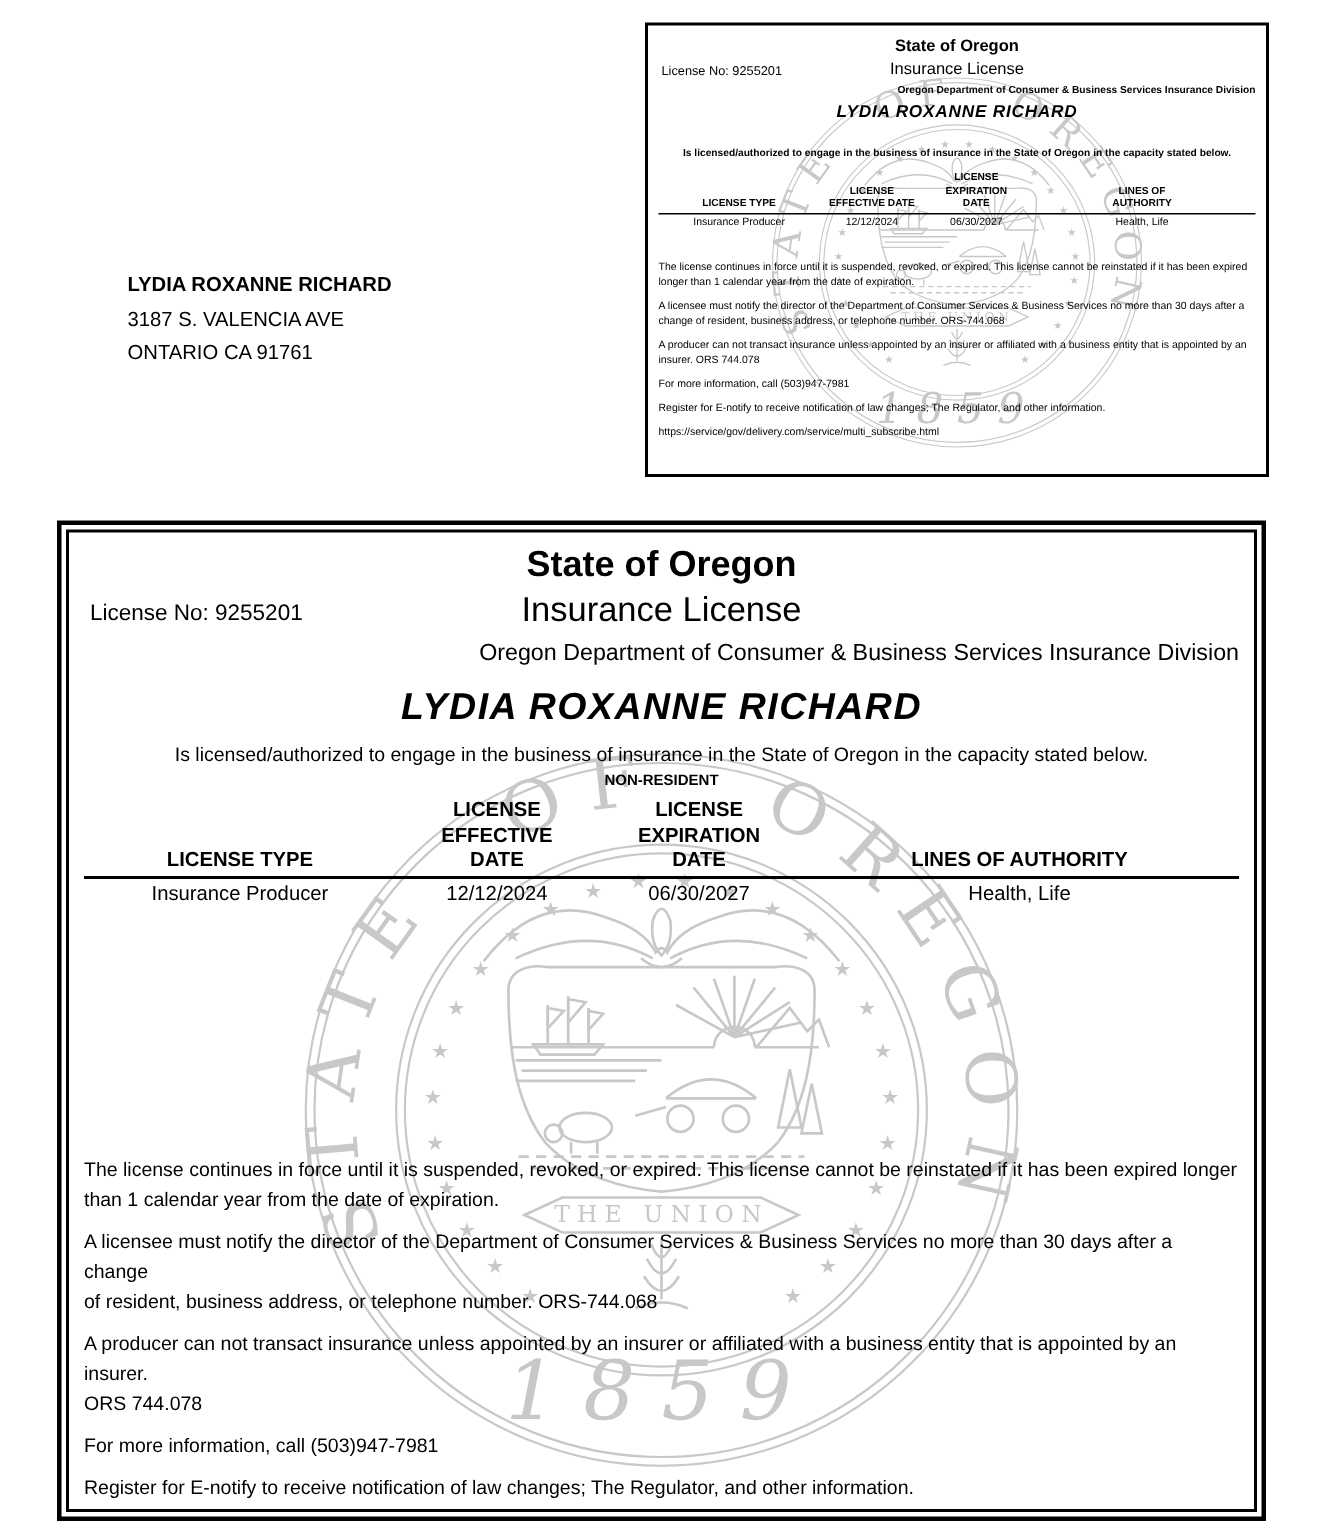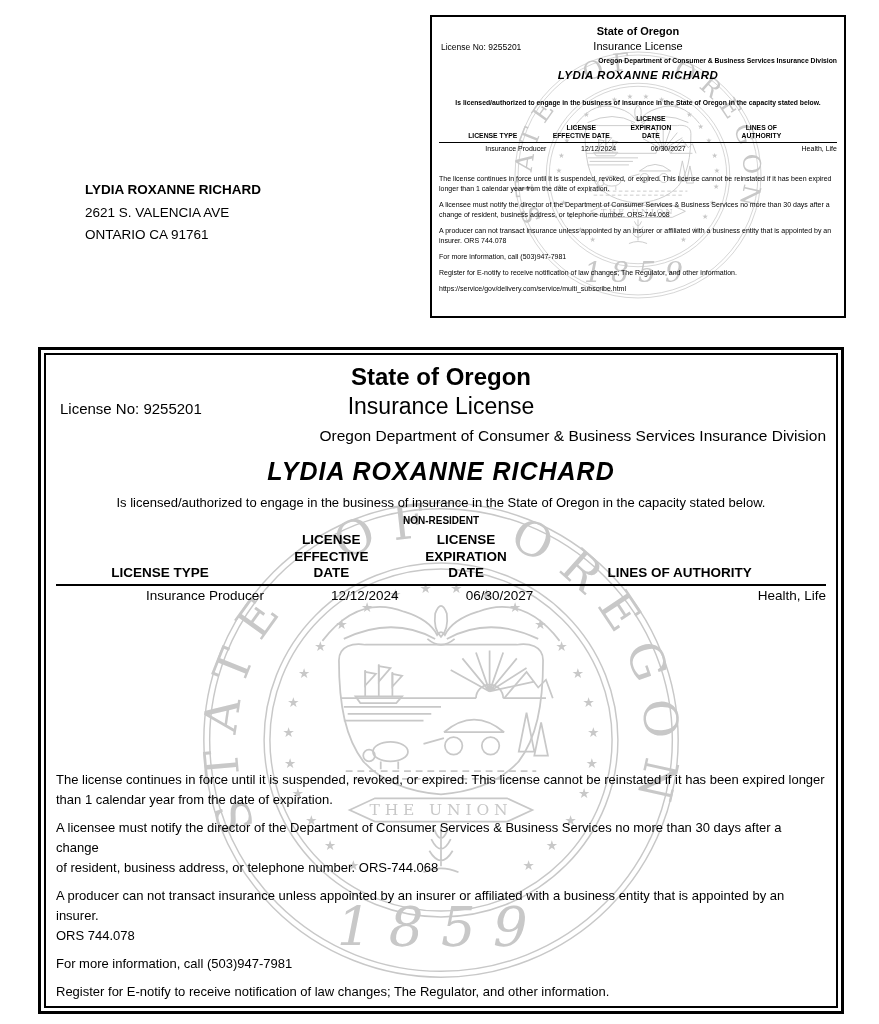--- a/index.html
+++ b/index.html
@@ -30,21 +30,21 @@
   .c-title { text-align:center; font-weight:bold; }
   .subtitle-row { position:relative; text-align:center; }
   .c-license-no { position:absolute; }
   .c-doc-title { font-weight:normal; }
   .c-dept { text-align:right; }
   .c-name { text-align:center; font-weight:bold; font-style:italic; }
   .c-auth { text-align:center; }
   .c-res { text-align:center; font-weight:bold; }
 
   .tbl-head { display:flex; align-items:flex-end; text-align:center; font-weight:bold; }
-  .tbl-row  { display:flex; text-align:right; }
+  .tbl-row  { display:flex; text-align:center; }
   .col1 { width:27%; } .col2 { width:17.5%; } .col3 { width:17.5%; } .col4 { width:38%; }
   .th span { display:inline-block; }
   .tbl-rule { border:none; border-top:2px solid #000; margin-top:2px; }
 
   .para { }
 
   
   .cert-large .c-title { font-size:24px; line-height:28px; }
   .cert-large .subtitle-row { margin-top:2px; }
   .cert-large .c-doc-title { font-size:23px; line-height:27px; }
@@ -174,21 +174,21 @@
         </g>
 
         <text class="seal-text" x="250" y="462" font-size="56" font-style="italic" letter-spacing="18" text-anchor="middle">1859</text>
       </g>
     </symbol>
   </defs>
 </svg>
 
 <div class="address">
   <div class="addr-name">LYDIA ROXANNE RICHARD</div>
-  <div>2621 S. VALENCIA AVE</div>
+  <div>3187 S. VALENCIA AVE</div>
   <div>ONTARIO CA 91761</div>
 </div>
 
 <div class="cert cert-small">
   <div class="cert-inner">
     <svg class="seal" viewBox="0 0 500 500">
         <use href="#oregon-seal"></use>
       </svg>
     <div class="cert-content">
       <div class="c-title">State of Oregon</div>

